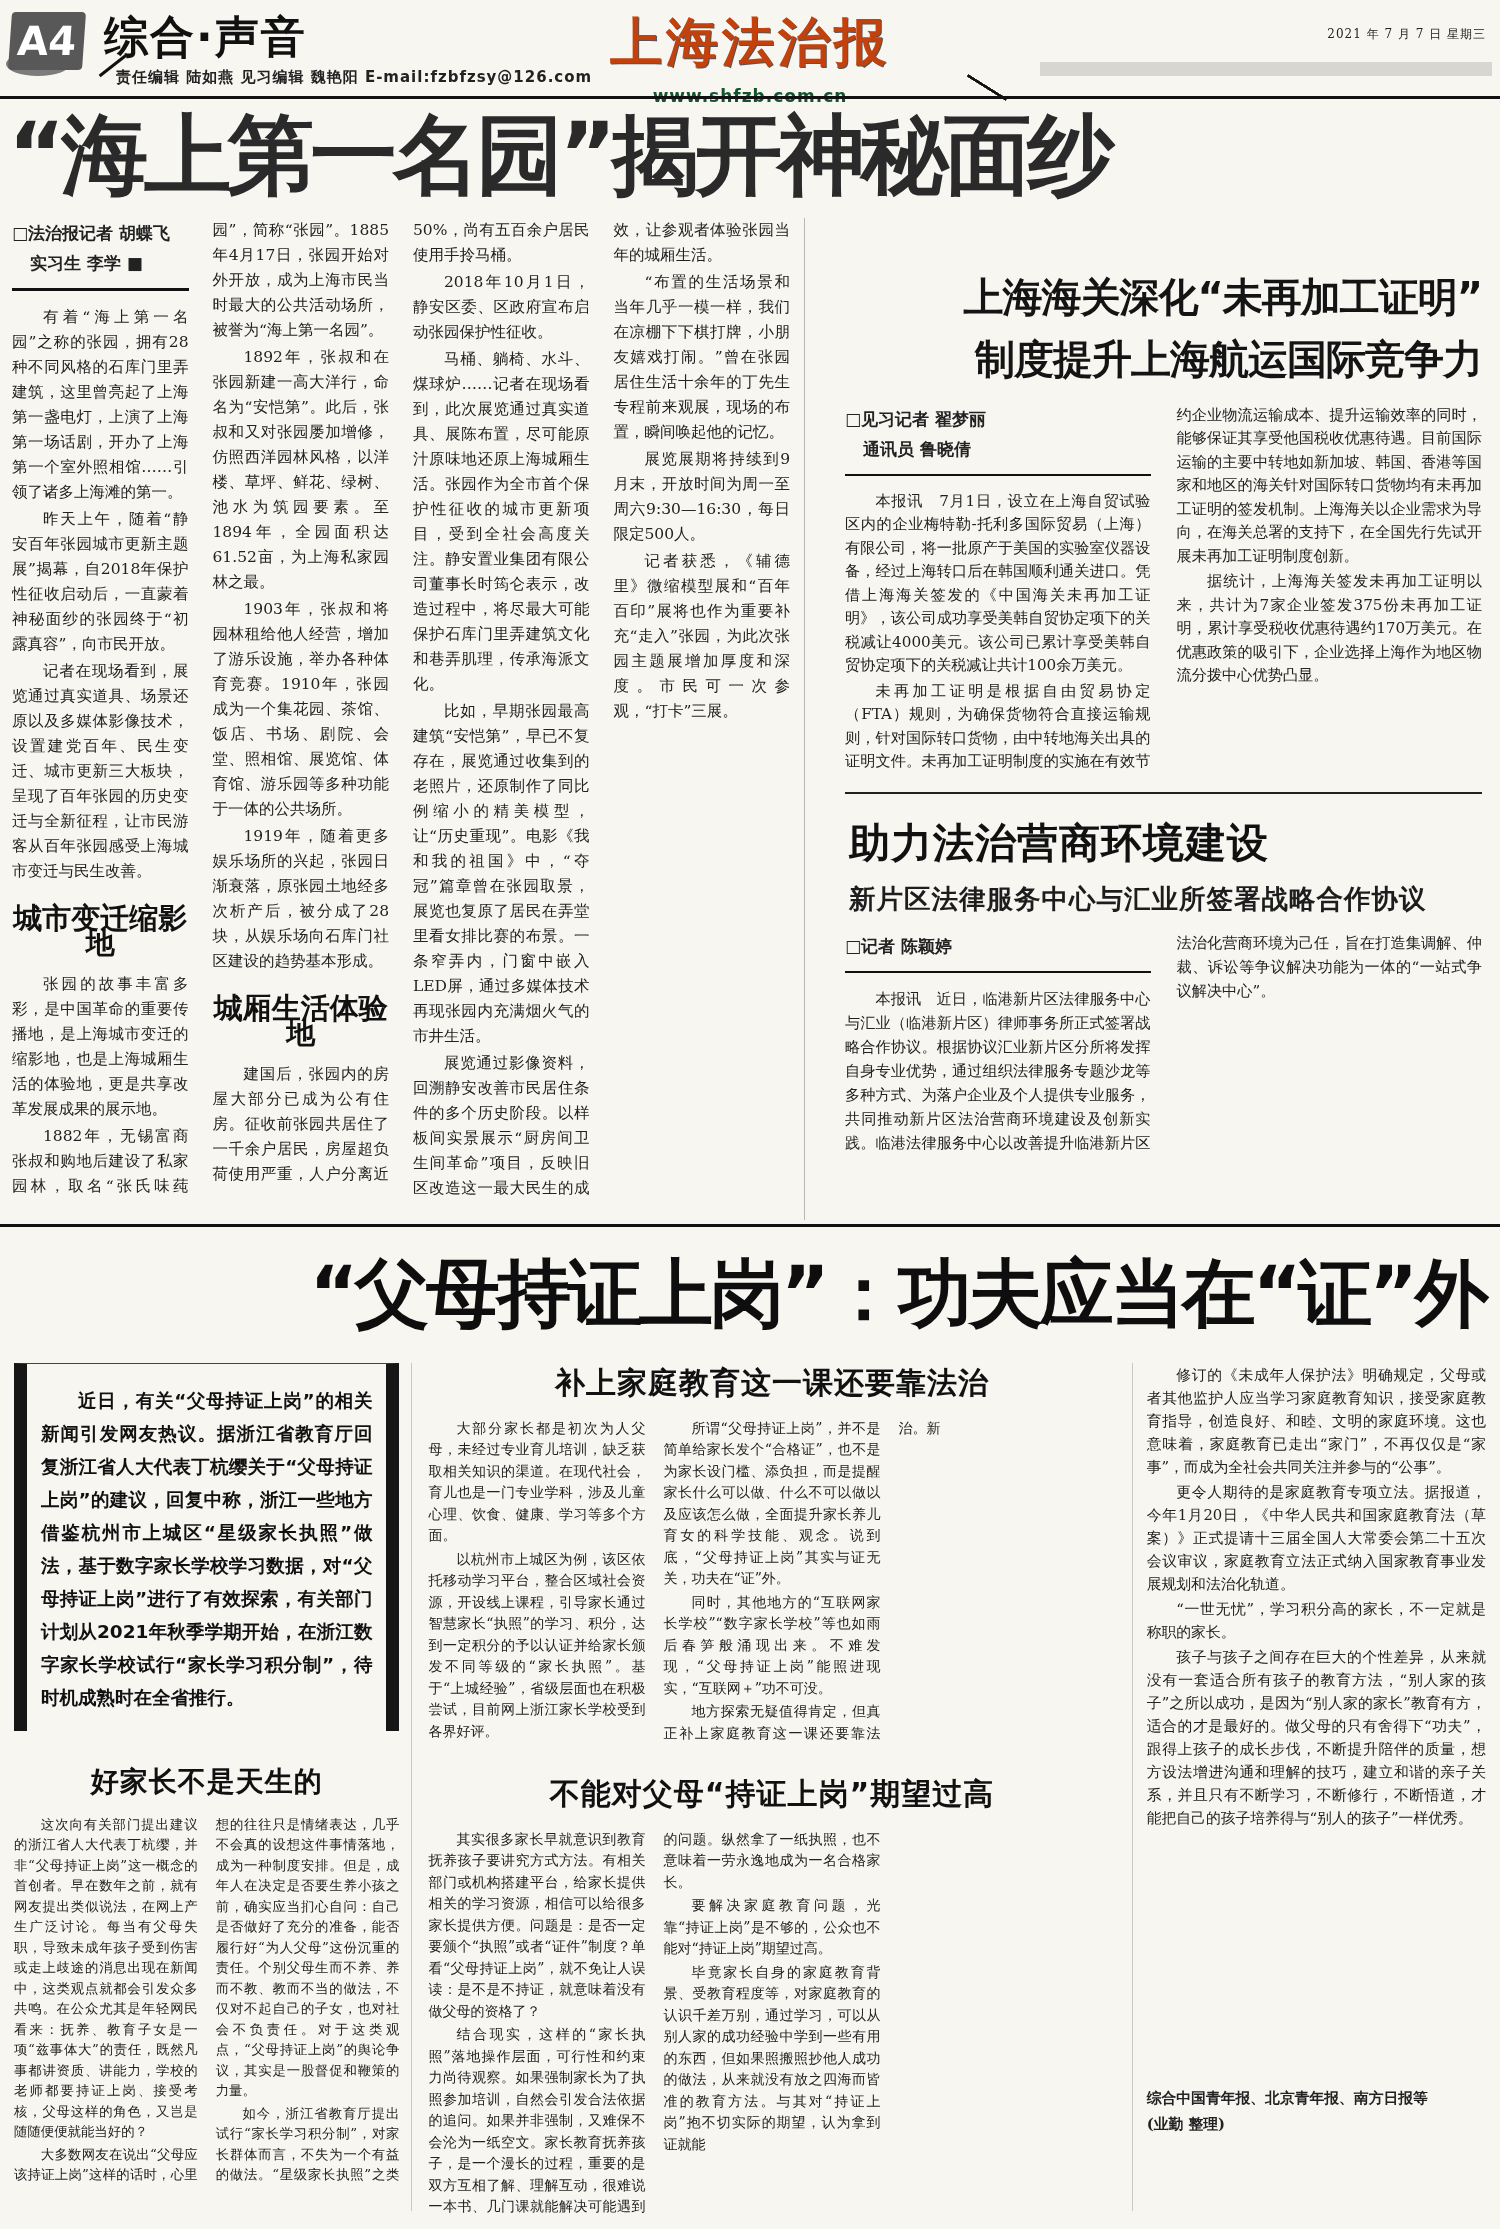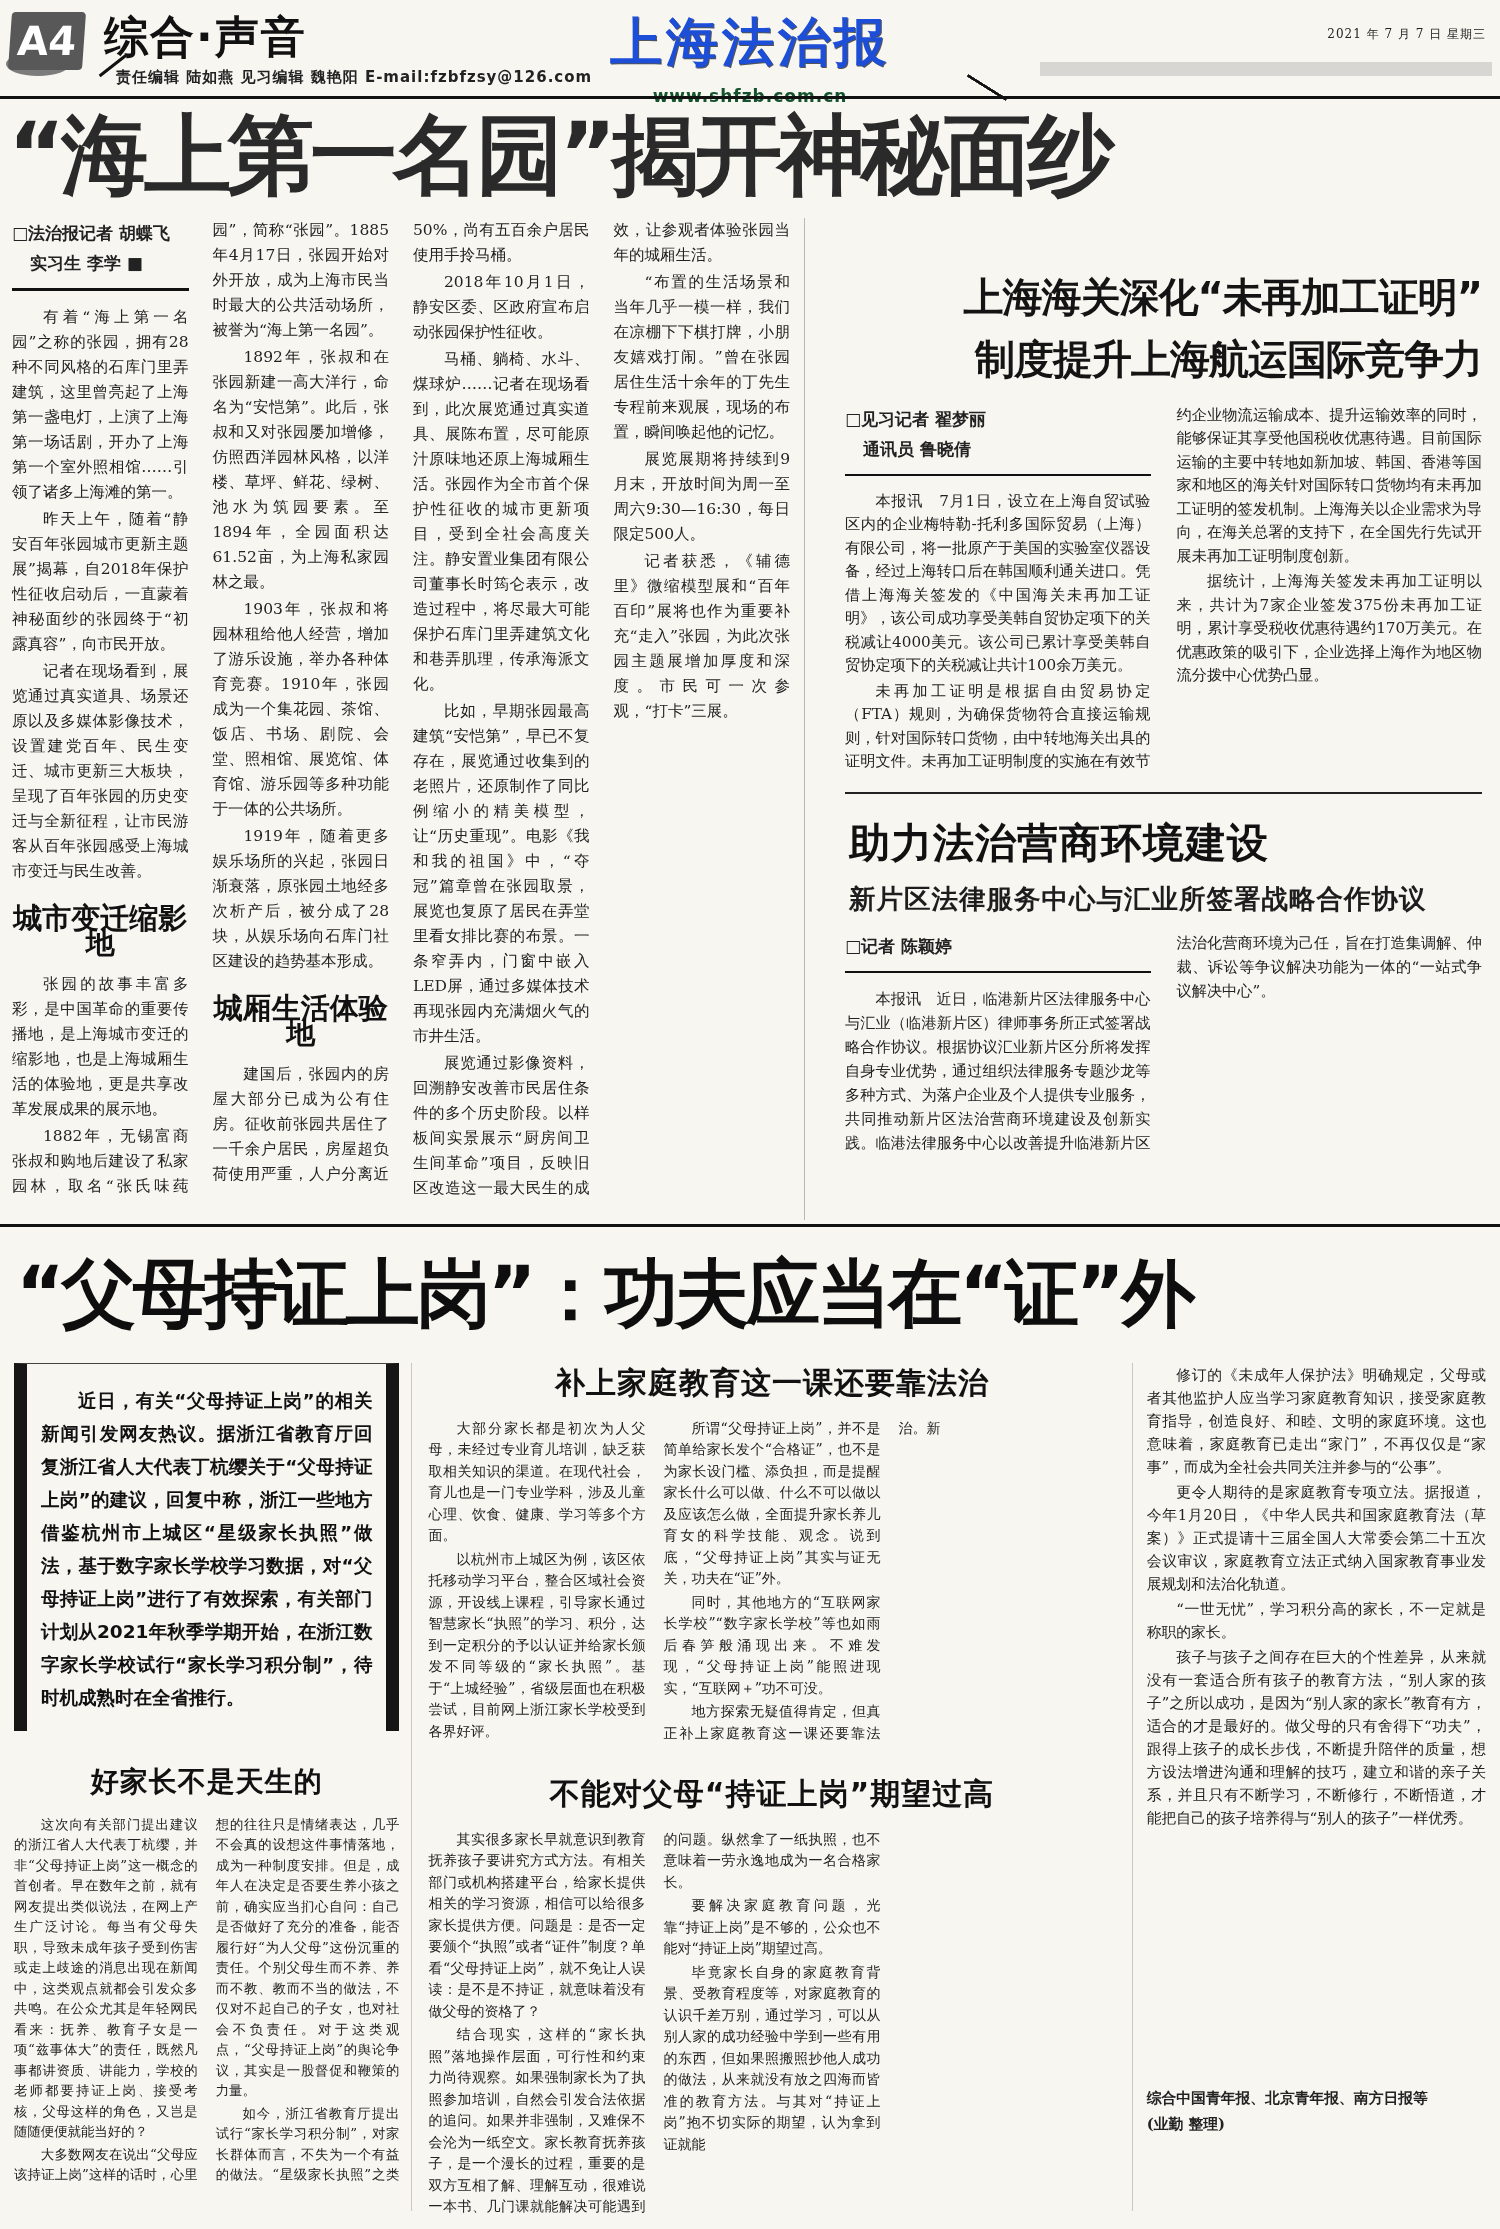--- a/index.html
+++ b/index.html
@@ -20,21 +20,21 @@
   .badge-shadow { position:absolute; left:-4px; top:40px; width:64px; height:24px;
     background:#7c7c7c; border-radius:50%; z-index:1; }
   .section-title { position:absolute; left:104px; top:2px;
     font-family:"DejaVu Sans",sans-serif; font-weight:bold; font-size:44px; color:#111; letter-spacing:2px;}
   .editors { position:absolute; left:116px; top:62px; font-family:"DejaVu Sans",sans-serif;
     font-weight:bold; font-size:15px; color:#222; letter-spacing:1px; }
   .ed-slash { position:absolute; left:96px; top:58px; width:34px; height:3px;
     background:#111; transform:rotate(-38deg); }
   .masthead { position:absolute; left:0; right:0; top:2px; text-align:center; }
   .mast-name { font-family:Liberation Sans, sans-serif; font-weight:bold; font-size:52px;
-    color:#1d4ed8; letter-spacing:4px; text-shadow:1px 1px 0 #555; }
+    color:#c2410c; letter-spacing:4px; text-shadow:1px 1px 0 #555; }
   .mast-site { font-family:"DejaVu Sans",sans-serif; font-weight:bold; font-size:17px;
     color:#14532d; margin-top:8px; letter-spacing:1px; }
   .hdr-date { position:absolute; right:14px; top:20px; font-size:12px; color:#222; letter-spacing:1px;}
   .date-bar { position:absolute; right:8px; top:56px; width:452px; height:14px; background:#d7d6d2; }
   .hdr-rule { position:absolute; left:0; right:0; top:90px; height:3px; background:#111; }
   .hdr-diag { position:absolute; right:490px; top:80px; width:46px; height:3px;
     background:#111; transform:rotate(32deg); background-clip:content-box; }
   
   .kicker { padding:22px 14px 0; font-family:"DejaVu Sans",sans-serif; font-weight:bold;
     font-size:33px; color:#1c1c1c; letter-spacing:1px; }
@@ -60,21 +60,21 @@
   .rule { border-top:2px solid #222; margin:16px 0 18px; }
   .l-head { font-family:"DejaVu Sans",sans-serif; font-weight:bold; font-size:41px; color:#111;
     padding:4px 0 10px 4px; letter-spacing:1px; }
   .l-sub { font-family:"DejaVu Sans",sans-serif; font-weight:bold; font-size:26.5px; color:#1d1d1d;
     padding:0 0 14px 4px; letter-spacing:1px; }
   .legal-body { height:238px; column-count:2; column-gap:26px; column-fill:auto;
     overflow:hidden; font-size:15.2px; line-height:24px; text-align:justify; }
   
   .opinion { border-top:3px solid #111; margin-top:4px; padding:16px 14px 0; }
   .op-headline { font-family:"DejaVu Sans",sans-serif; font-weight:bold; font-size:74px;
-    color:#0e0e0e; letter-spacing:-3px; white-space:nowrap; padding:2px 0 18px 2px; }
+    color:#0e0e0e; letter-spacing:-3px; white-space:nowrap; padding:2px 0 18px 2px;text-align:right; }
   .op-row { display:flex; height:848px; }
   .op-left { width:27%; padding-right:12px; }
   .intro-box { border-left:13px solid #161616; border-right:13px solid #161616;
     border-top:1px solid #444; padding:20px 14px 12px; height:368px; overflow:hidden;
     font-family:"DejaVu Sans",sans-serif; font-weight:bold; font-size:18.5px; line-height:33px;
     text-align:justify; text-indent:2em; color:#111; }
   .op-h { font-family:"DejaVu Sans",sans-serif; font-weight:bold; font-size:28px; color:#111;
     text-align:center; margin:32px 0 14px; letter-spacing:1px; }
   .op-left-body { column-count:2; column-gap:18px; column-fill:auto; height:372px;
     overflow:hidden; font-size:13.4px; line-height:20.5px; text-align:justify; }

